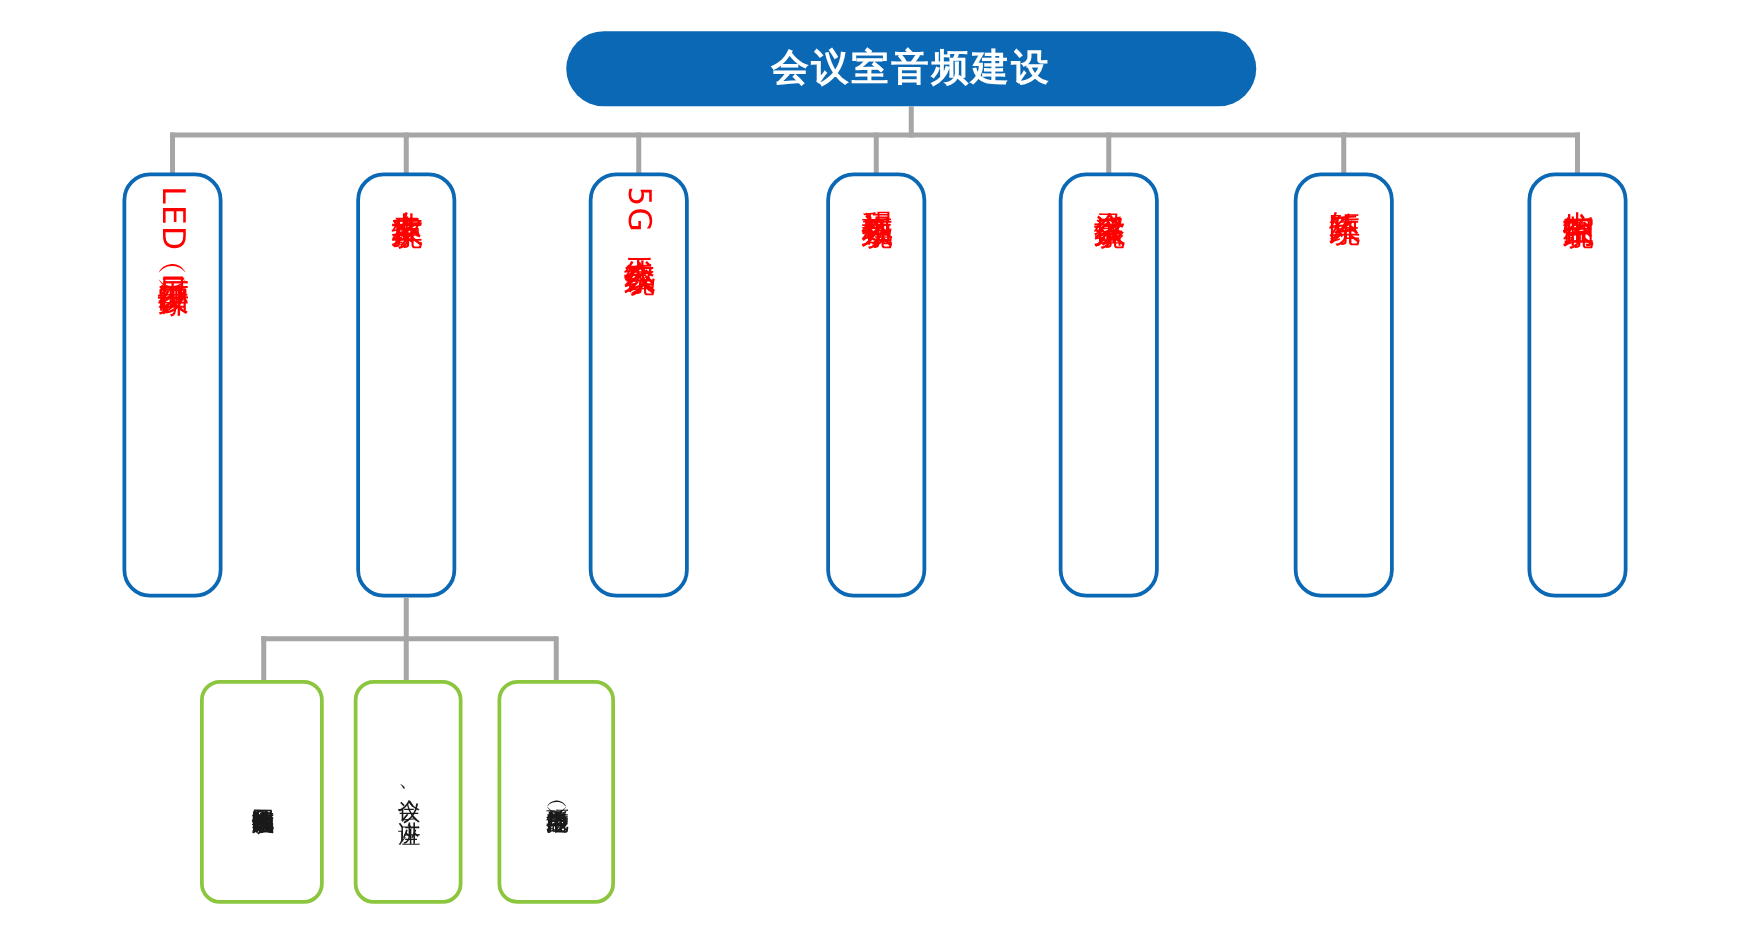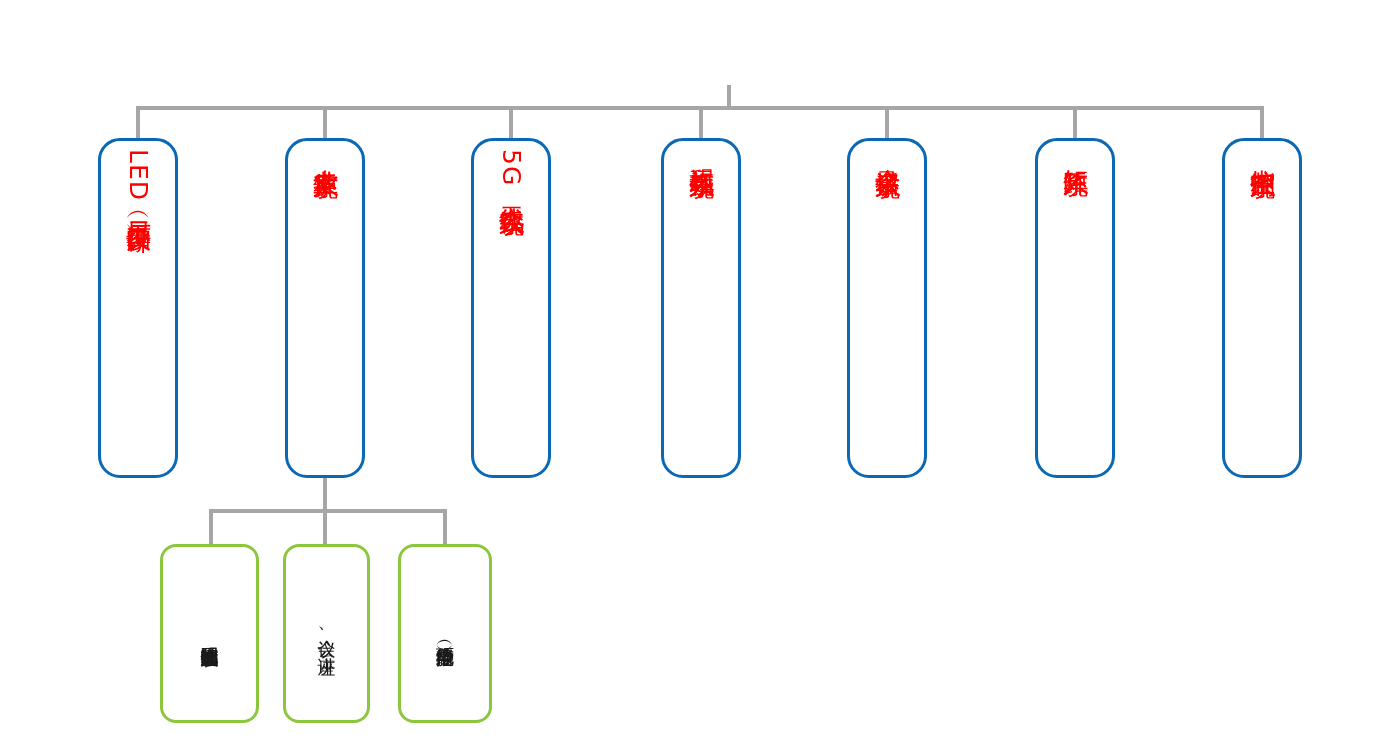--- a/index.html
+++ b/index.html
@@ -99,20 +99,23 @@
     max-height: 150px;
     white-space: normal;
   }
   .vtext-l2.two-col { max-height: 148px; }
 </style>
 </head>
 <body>
 
 <div id="canvas">
 
+  <div class="root-node">
+    <span class="root-title">会议室音频建设</span>
+  </div>
 
   <div class="conn v" style="left:727px; top:85px; height:25px;"></div>
   <div class="conn h" style="left:136px; top:106px; width:1128px;"></div>
 
   <div class="conn v" style="left:136px; top:106px; height:34px;"></div>
   <div class="conn v" style="left:323px; top:106px; height:34px;"></div>
   <div class="conn v" style="left:509px; top:106px; height:34px;"></div>
   <div class="conn v" style="left:699px; top:106px; height:34px;"></div>
   <div class="conn v" style="left:885px; top:106px; height:34px;"></div>
   <div class="conn v" style="left:1073px; top:106px; height:34px;"></div>

